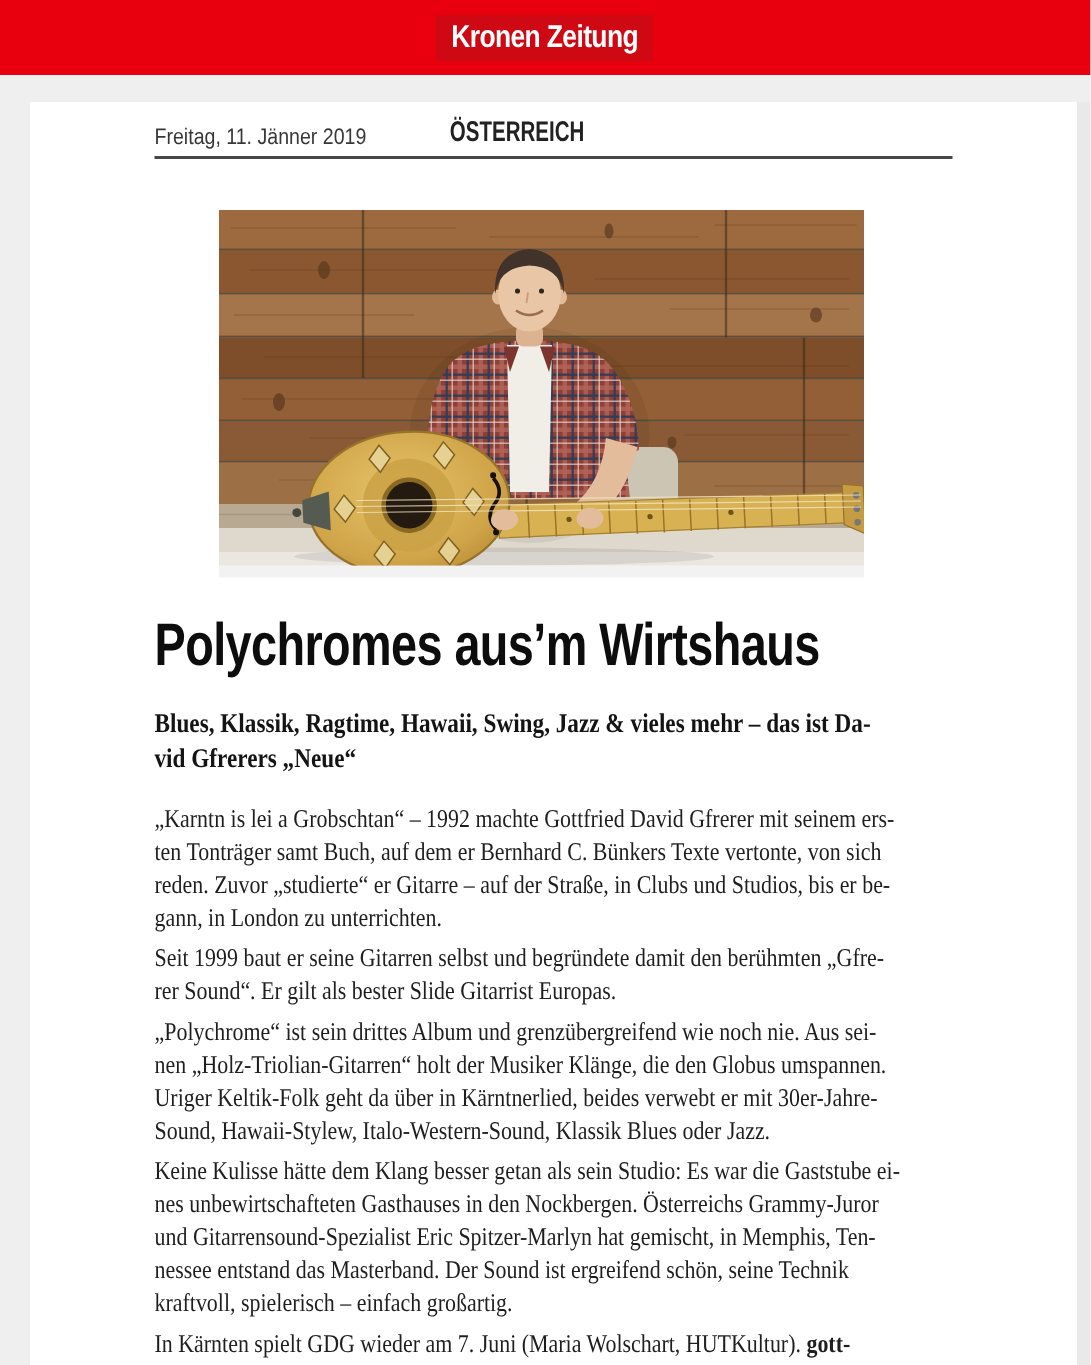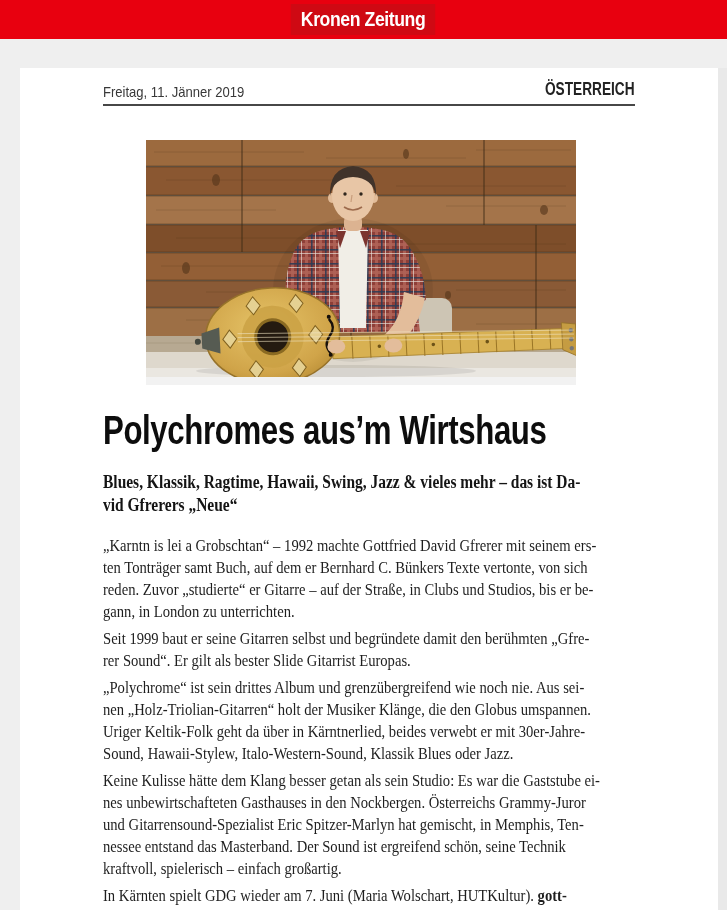--- a/index.html
+++ b/index.html
@@ -6,21 +6,21 @@
   html,body { width:727px; height:910px; }
   body {
     position:relative;
     background:#efefef;
     overflow:hidden;
     font-family:"Liberation Sans", sans-serif;
     color:#1d1d1d;
   }
   
   .topbar {
-    position:absolute; left:0; top:0; width:727px; height:39px;
+    position:absolute; left:0; top:0; width:727px; height:50px;
     background:#e8000f;
     display:flex; align-items:center; justify-content:center;
   }
   .logo-wrap { display:inline-block; transform:scaleX(.84); transform-origin:50% 50%; }
   .logo {
     display:inline-block;
     background:#cf0913;
     color:#ffffff;
     font-weight:bold;
     font-size:21px;
@@ -35,21 +35,21 @@
   }
   .scroll-strip {
     position:absolute; right:0; top:68px; bottom:0; width:9px;
     background:#e9e9e9;
   }
   .content { width:532px; margin:0 auto; }
   
   .masthead {
     padding-top:10px; padding-bottom:4px;
     border-bottom:2px solid #474747;
-    display:flex; justify-content:space-between; align-items:flex-end;
+    display:flex; align-items:flex-end;
   }
   .date {
     display:inline-block; transform:scaleX(.87); transform-origin:0 100%;
     font-size:15px; font-weight:500; color:#383838; letter-spacing:0;
     white-space:nowrap;
   }
   .section {
     display:inline-block; transform:scaleX(.72); transform-origin:100% 100%;
     font-size:19px; font-weight:800; color:#222; letter-spacing:0;
     white-space:nowrap;

